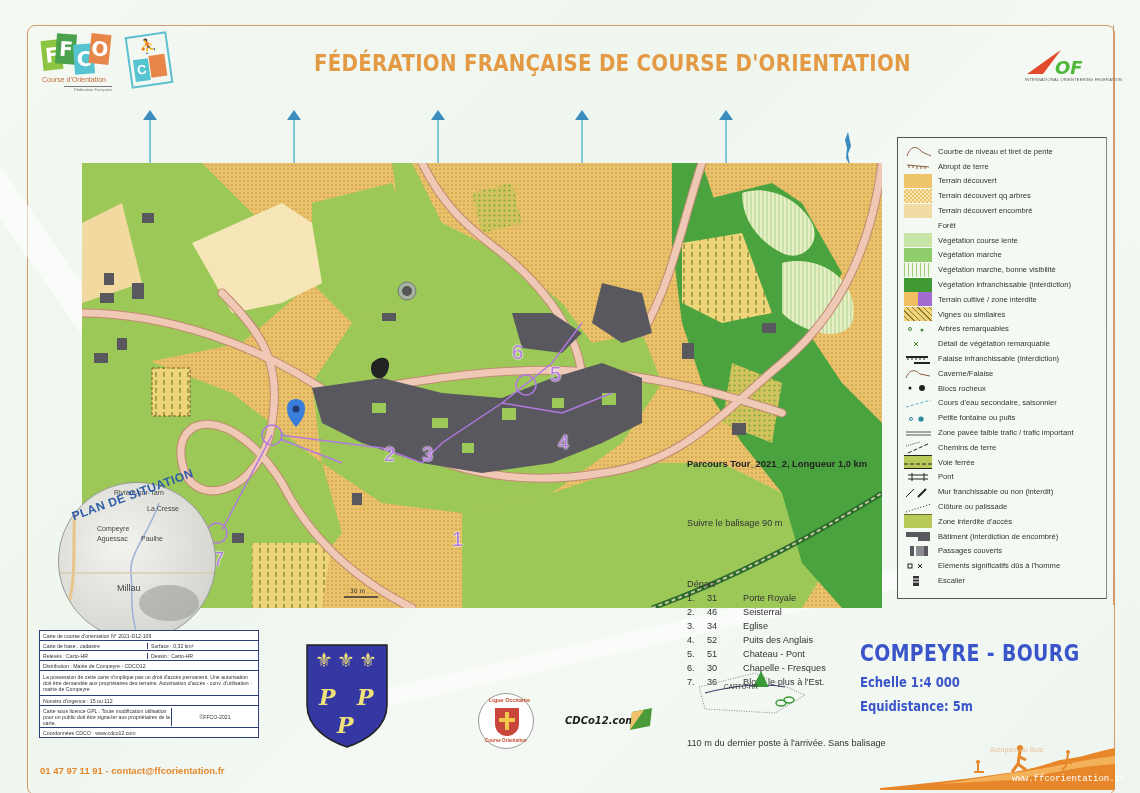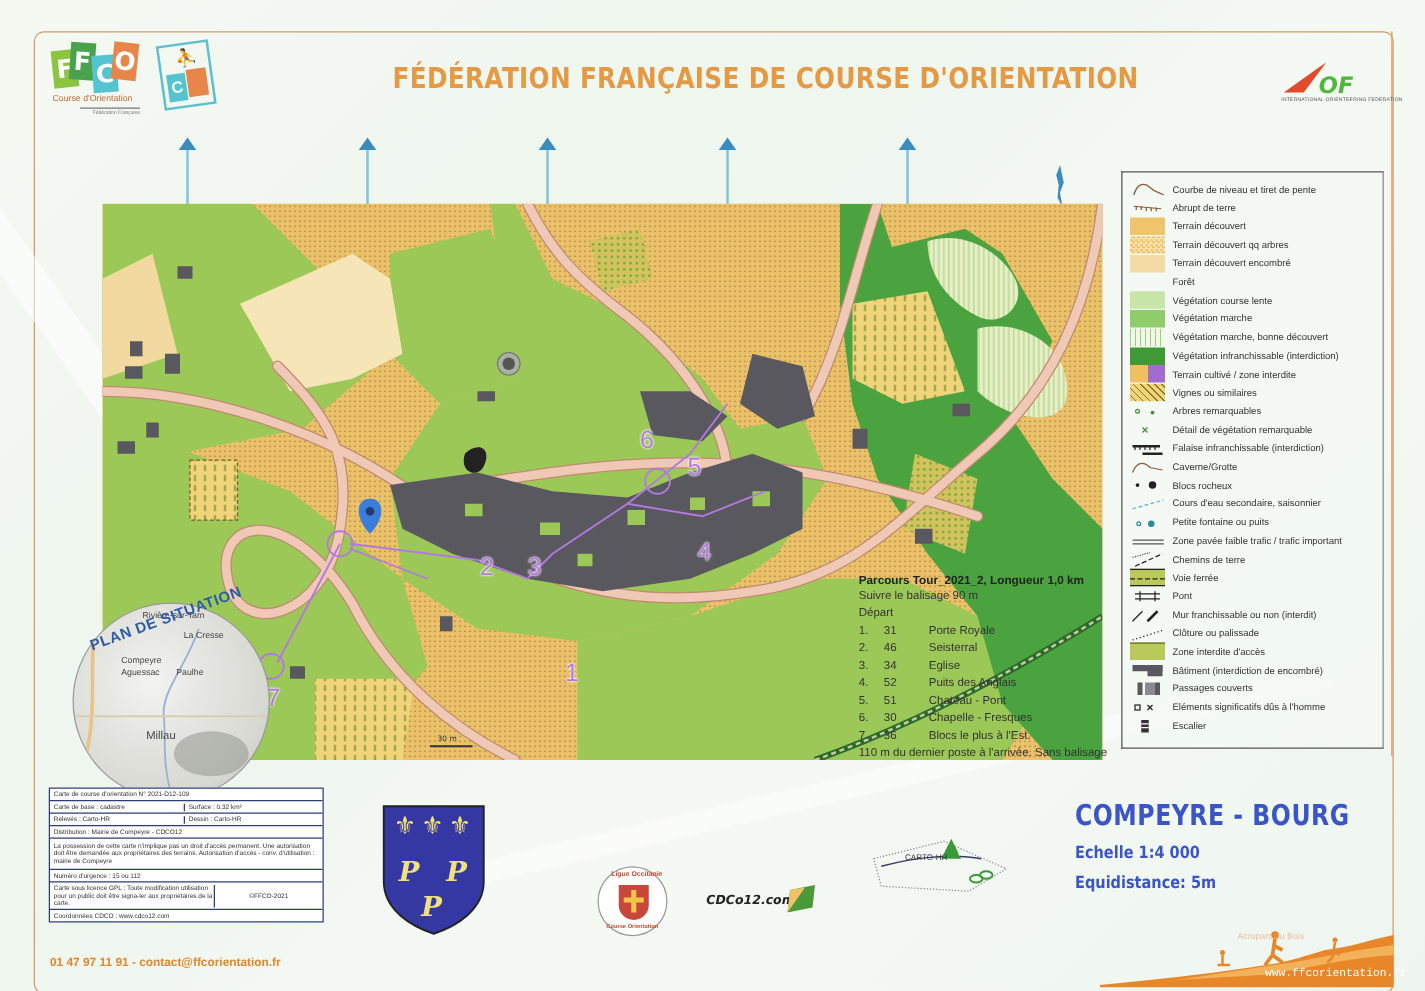--- a/index.html
+++ b/index.html
@@ -45,21 +45,21 @@
 
   
   .legend { position: absolute; left: 897px; top: 137px; width: 210px; height: 462px; border: 1px solid #555; border-right-color: #888; background: rgba(244,249,243,0.7); padding: 6px 0 0 6px; }
   .legend-row { display: flex; align-items: center; height: 14.8px; }
   .legend-swatch { width: 28px; height: 14px; margin-right: 6px; flex: none; position: relative; }
   .legend-label { font-size: 7.6px; color: #333; white-space: nowrap; }
 
   
   .course { position: absolute; left: 683px; top: 456px; width: 215px; padding: 2px 4px; }
   .course-title { font-weight: bold; font-size: 9.4px; color: #222; white-space: nowrap; }
-  .course-line { font-size: 9.2px; color: #333; height: 14px; line-height: 14px; white-space: nowrap; }
+  .course-line { font-size: 9.2px; color: #333; height: 14px; line-height: 14px; white-space: nowrap; margin-top: 47px; }
   .course-table { border-collapse: collapse; }
   .course-table td { font-size: 9.2px; color: #333; height: 14px; line-height: 14px; padding: 0; white-space: nowrap; }
   .col-idx { width: 20px; } .col-code { width: 36px; }
 
   
   .info { position: absolute; left: 39px; top: 630px; width: 220px; border: 1px solid #2c3e73; background: #fff; }
   .info-row { border-bottom: 1px solid #2c3e73; font-size: 5.2px; color: #333; padding: 1.5px 3px; display: flex; }
   .info-row:last-child { border-bottom: none; }
   .info-cell { flex: 1; }
   .info-cell + .info-cell { border-left: 1px solid #2c3e73; padding-left: 3px; }
@@ -289,21 +289,21 @@
   <div class="legend-row">
       <div class="legend-swatch" style="background:#c8e6a8;"></div>
       <span class="legend-label">Végétation course lente</span>
     </div>
   <div class="legend-row">
       <div class="legend-swatch" style="background:#8fcc6a;"></div>
       <span class="legend-label">Végétation marche</span>
     </div>
   <div class="legend-row">
       <div class="legend-swatch" style="background:repeating-linear-gradient(90deg,#9ccf7a 0 1px,#f3f7ea 1px 4px);"></div>
-      <span class="legend-label">Végétation marche, bonne découvert</span>
+      <span class="legend-label">Végétation marche, bonne visibilité</span>
     </div>
   <div class="legend-row">
       <div class="legend-swatch" style="background:#3f9a35;"></div>
       <span class="legend-label">Végétation infranchissable (interdiction)</span>
     </div>
   <div class="legend-row">
       <div class="legend-swatch" style="background:linear-gradient(90deg,#f0c060 0 50%, #a36ad0 50% 100%);"></div>
       <span class="legend-label">Terrain cultivé / zone interdite</span>
     </div>
   <div class="legend-row">
@@ -328,21 +328,21 @@
           <path d="M2 5 L24 5" stroke="#222" stroke-width="2"></path>
           <path d="M4 5 L4 8 M8 5 L8 8 M12 5 L12 8 M16 5 L16 8 M20 5 L20 8" stroke="#222"></path>
           <path d="M10 11 L26 11" stroke="#222" stroke-width="2"></path>
         </svg></div>
       <span class="legend-label">Falaise infranchissable (interdiction)</span>
     </div>
   <div class="legend-row">
       <div class="legend-swatch"><svg width="28" height="14">
           <path d="M2 12 C6 2 12 4 16 8 L26 10" stroke="#8a5a3a" fill="none"></path>
         </svg></div>
-      <span class="legend-label">Caverne/Grotte</span>
+      <span class="legend-label">Caverne/Falaise</span>
     </div>
   <div class="legend-row">
       <div class="legend-swatch"><svg width="28" height="14">
           <circle cx="6" cy="7" r="1.5" fill="#222"></circle>
           <circle cx="18" cy="7" r="3" fill="#222"></circle>
         </svg></div>
       <span class="legend-label">Blocs rocheux</span>
     </div>
   <div class="legend-row">
       <div class="legend-swatch"><svg width="28" height="14">

